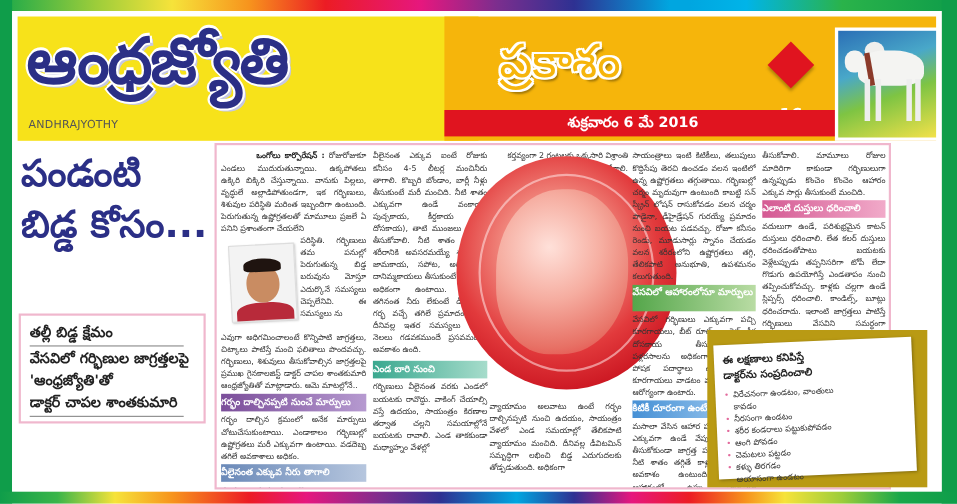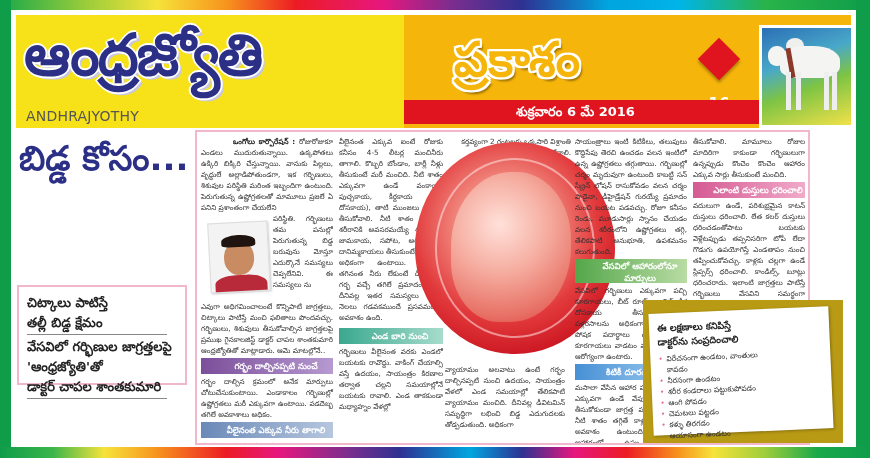--- a/index.html
+++ b/index.html
@@ -15,23 +15,23 @@
   .frame-right { position: absolute; right: 0; top: 0; width: 14px; height: 458px; background: #0f9d4a; }
 
   .page { position: absolute; left: 11px; top: 10px; width: 845px; height: 437px; background: #fff; }
 
   
   .mast { position: absolute; left: 5px; top: 5px; width: 835px; height: 113px; }
   .mast-left { position: absolute; left: 0; top: 0; width: 419px; height: 113px; background: #f7e21a; }
   .logo-te { position: absolute; left: 8px; top: 6px; font-family: "DejaVu Sans", sans-serif; font-weight: bold;
     font-size: 58px; color: #2b2f86; letter-spacing: -2px;
     text-shadow: 2px 0 0 #fff, -2px 0 0 #fff, 0 2px 0 #fff, 0 -2px 0 #fff, 3px 3px 0 #c5c7e3; }
-  .logo-en { position: absolute; left: 10px; top: 93px; font-size: 14px; color: #555; letter-spacing: 0.2px; }
+  .logo-en { position: absolute; left: 10px; top: 93px; font-size: 10px; color: #555; letter-spacing: 0.2px; }
   .mast-right { position: absolute; left: 388px; top: 0; width: 447px; height: 113px; background: #f6b50b; }
-  .section-name { position: absolute; left: 50px; top: 16px; font-size: 48px; font-weight: bold; color: #f6b50b;
+  .section-name { position: absolute; left: 50px; top: 16px; font-size: 42px; font-weight: normal; color: #f6b50b;
     -webkit-text-stroke: 0; text-shadow: 2px 0 0 #fff, -2px 0 0 #fff, 0 2px 0 #fff, 0 -2px 0 #fff, 2px 2px 0 #fff, -2px -2px 0 #fff, 2px -2px 0 #fff, -2px 2px 0 #fff, 3px 4px 2px rgba(0,0,0,0.35); }
   .date-bar { position: absolute; left: 0; top: 85px; width: 359px; height: 24px; background: #e0141f; }
   .date-text { position: absolute; left: 112px; top: 4px; color: #fff; font-size: 13px; font-weight: bold; }
   .page-badge { position: absolute; left: 300px; top: 29px; width: 30px; height: 30px; background: #e0141f;
     transform: rotate(45deg); box-shadow: 2px 2px 3px rgba(0,0,0,0.3); }
   .page-num { position: absolute; left: 290px; top: 33px; width: 50px; text-align: center; color: #fff; font-weight: bold; font-size: 15px; margin-top: 47px; }
   .bull-box { position: absolute; left: 355px; top: 10px; width: 95px; height: 103px; background: #fff; padding: 3px; }
   .bull-img { width: 100%; height: 100%; background: linear-gradient(160deg, #2b6fb6 0%, #49a8c9 35%, #7ec443 60%, #f2e14a 100%); position: relative; overflow: hidden; }
   .bull-body { position: absolute; left: 18px; top: 18px; width: 60px; height: 32px; background: #f4f4f2; border-radius: 40% 45% 35% 30%; }
   .bull-head { position: absolute; left: 6px; top: 18px; width: 18px; height: 20px; background: #f4f4f2; border-radius: 45%; }
@@ -43,21 +43,21 @@
   .headline { position: absolute; left: 8px; top: 125px; width: 170px; color: #2b2f86; font-weight: bold; font-size: 34px; line-height: 46px; }
   .teaser-box { position: absolute; left: 6px; top: 275px; width: 170px; height: 100px; border: 2px solid #f0b7cd; background: #fff; padding: 6px 8px; }
   .teaser-line { font-size: 13px; font-weight: bold; color: #222; line-height: 20px; white-space: nowrap; }
   .teaser-sep { width: 140px; height: 1px; background: #888; margin: 1px 0 2px 0; }
 
   
   .article { position: absolute; left: 184px; top: 120px; width: 615px; height: 315px; border: 2px solid #f0b7cd; background: #fff; overflow: hidden; }
   .col { position: absolute; top: 4px; font-size: 7.2px; line-height: 11px; color: #333; text-align: justify; }
   .col p { margin-bottom: 0; }
   .byline { font-weight: bold; color: #222; margin-left: 32px; }
-  .subhead { color: #fff; font-size: 8.5px; font-weight: bold; text-align: center; height: 16px; line-height: 16px; margin: 2px 0; padding-left: 18px; }
+  .subhead { color: #fff; font-size: 8.5px; font-weight: bold; text-align: left; height: 16px; line-height: 16px; margin: 2px 0; }
   .sh-purple { background: linear-gradient(90deg, #7b4e9a, #b69ad0); }
   .sh-blue { background: linear-gradient(90deg, #6a89b8, #b6c6de); }
   .sh-green { background: linear-gradient(90deg, #54a64a, #b9dca4); }
   .sh-pink { background: linear-gradient(90deg, #d45a93, #f1aac9); }
   .sh-bluebright { background: linear-gradient(90deg, #4690d5, #a9d0f2); }
 
   .photo { position: absolute; left: 12px; top: 90px; width: 60px; height: 70px; background: #f3f3f3; border: 1px solid #ddd; box-shadow: 1px 1px 2px rgba(0,0,0,0.2); transform: rotate(-3deg); overflow: hidden; }
   .ph-face { position: absolute; left: 14px; top: 18px; width: 30px; height: 34px; background: #c98c62; border-radius: 48%; }
   .ph-hair { position: absolute; left: 12px; top: 12px; width: 34px; height: 20px; background: #1f1410; border-radius: 50% 50% 20% 20%; }
   .ph-sari { position: absolute; left: 4px; top: 52px; width: 52px; height: 22px; background: #b82a3a; border-radius: 40% 40% 0 0; }
@@ -107,25 +107,25 @@
           <div class="bull-leg" style="left:24px;"></div>
           <div class="bull-leg" style="left:34px;"></div>
           <div class="bull-leg" style="left:62px;"></div>
           <div class="bull-leg" style="left:70px;"></div>
         </div>
       </div>
     </div>
   </div>
 
   <div class="headline">
+    <div>పండంటి</div>
     <div>బిడ్డ కోసం...</div>
   </div>
 
   <div class="teaser-box">
-    <div class="teaser-line">చిట్కాలు పాటిస్తే</div>
     <div class="teaser-line">తల్లీ బిడ్డ క్షేమం</div>
     <div class="teaser-sep"></div>
     <div class="teaser-line">వేసవిలో గర్భిణుల జాగ్రత్తలపై</div>
     <div class="teaser-line">'ఆంధ్రజ్యోతి'తో</div>
     <div class="teaser-line">డాక్టర్ చాపల శాంతకుమారి</div>
     <div class="teaser-sep"></div>
   </div>
 
   <div class="article">
 

